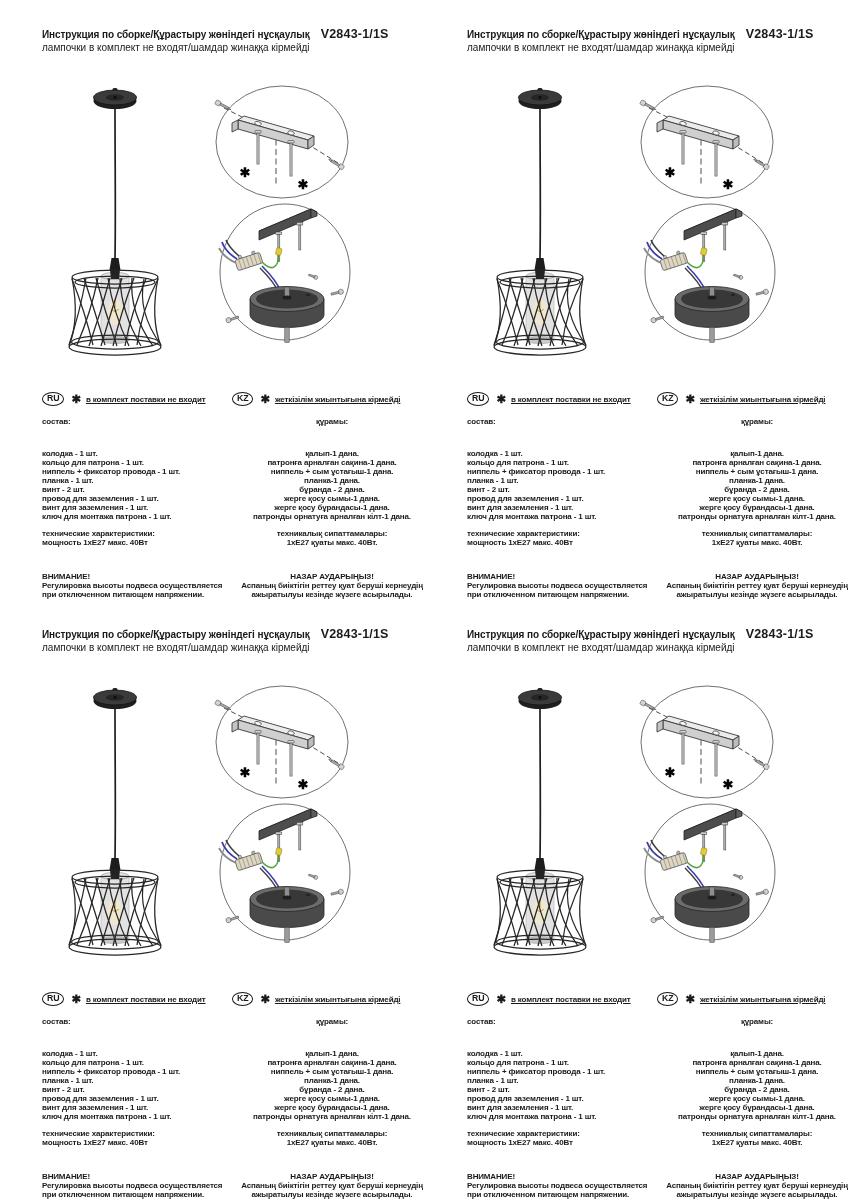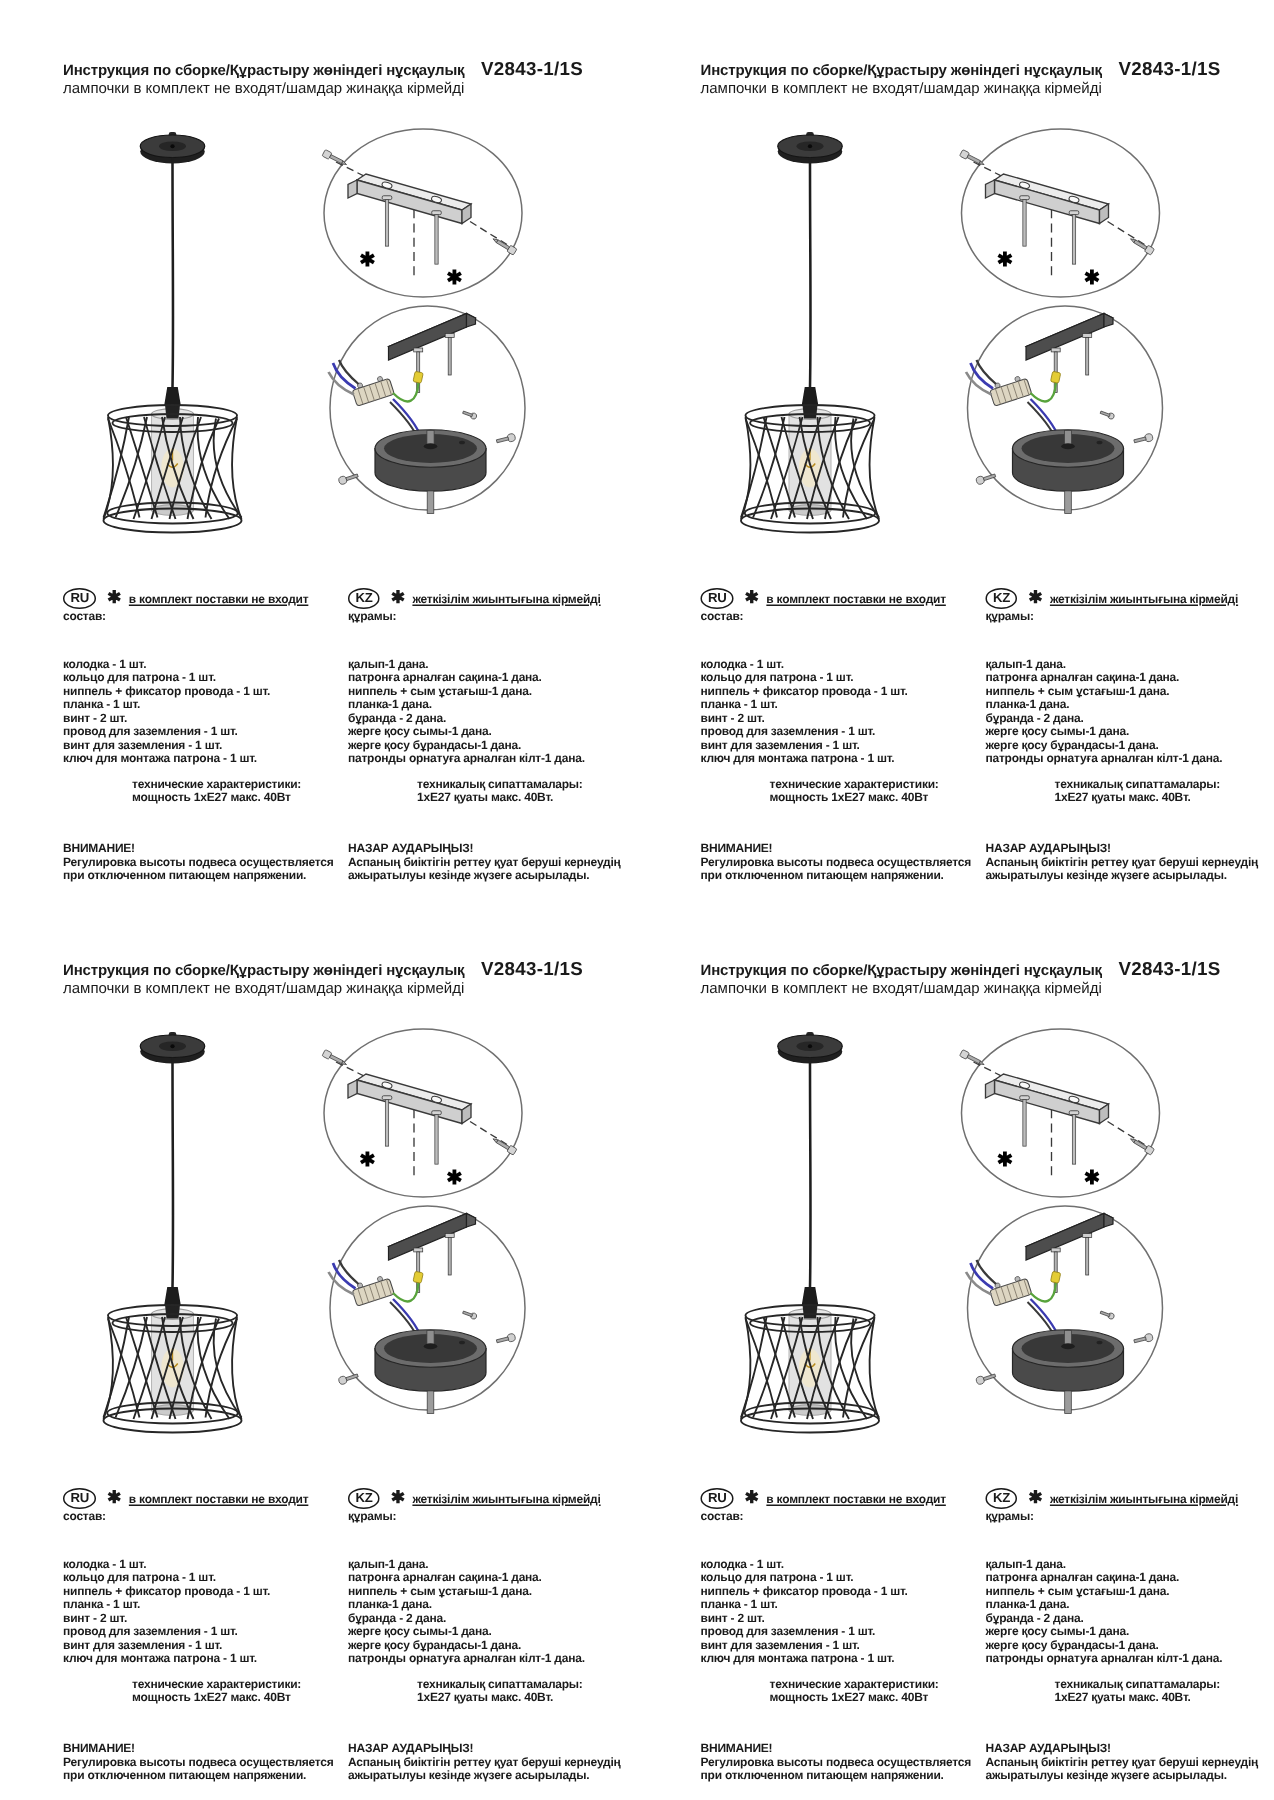--- a/index.html
+++ b/index.html
@@ -1,39 +1,39 @@
 <!DOCTYPE html>
 <html><head>
 <meta charset="utf-8">
 <style>
   html, body { margin: 0; padding: 0; background: #ffffff; }
   body { width: 849px; height: 1200px; font-family: "Liberation Sans", sans-serif; color: #1a1a1a; }
   #grid { display: grid; grid-template-columns: 425px 424px; grid-auto-rows: 600px; width: 849px; height: 1200px; }
   .sheet { position: relative; overflow: hidden; }
 
-  .hdr { position: absolute; left: 42px; top: 27px; width: 375px; margin-top: 12px; }
+  .hdr { position: absolute; left: 42px; top: 27px; width: 375px; }
   .hdr-l1 { font-size: 10px; font-weight: bold; letter-spacing: -0.1px; white-space: nowrap; }
   .hdr-model { font-size: 12.5px; font-weight: bold; margin-left: 11px; letter-spacing: 0.2px; }
   .hdr-l2 { font-size: 10px; font-weight: normal; margin-top: 1px; white-space: nowrap; }
 
   svg.lamp { position: absolute; left: 58px; top: 86px; }
   svg.c1   { position: absolute; left: 212px; top: 84px; }
   svg.c2   { position: absolute; left: 215px; top: 199px; }
 
   .col { position: absolute; top: 392px; font-size: 8px; font-weight: bold; line-height: 9px; letter-spacing: -0.15px; }
   .col.ru { left: 42px; width: 188px; }
-  .col.kz { left: 232px; width: 200px; }
+  .col.kz { left: 232px; width: 200px; text-align: center; }
   .brow { display: flex; align-items: center; height: 14px; }
   .badge { display: inline-block; border: 1.3px solid #1a1a1a; border-radius: 50%; padding: 1px 4px 2px; font-size: 8.8px; line-height: 8.8px; font-weight: bold; }
   .ast { font-size: 11.5px; margin: 0 5px 0 7px; line-height: 11px; }
   .note { font-size: 8px; text-decoration: underline; }
-  .ltitle { }
+  .ltitle { margin-top: 11px; }
   .parts { margin-top: 23px; }
   .part { height: 9px; white-space: nowrap; }
-  .specs { margin-top: 8px; margin-left: 46px; }
+  .specs { margin-top: 8px; }
   .specs div { height: 9px; white-space: nowrap; }
   .warn { margin-top: 25px; }
   .w-title { height: 9px; }
 </style>
 </head>
 <body>
 
 <div id="grid">
   <section class="sheet">
 

